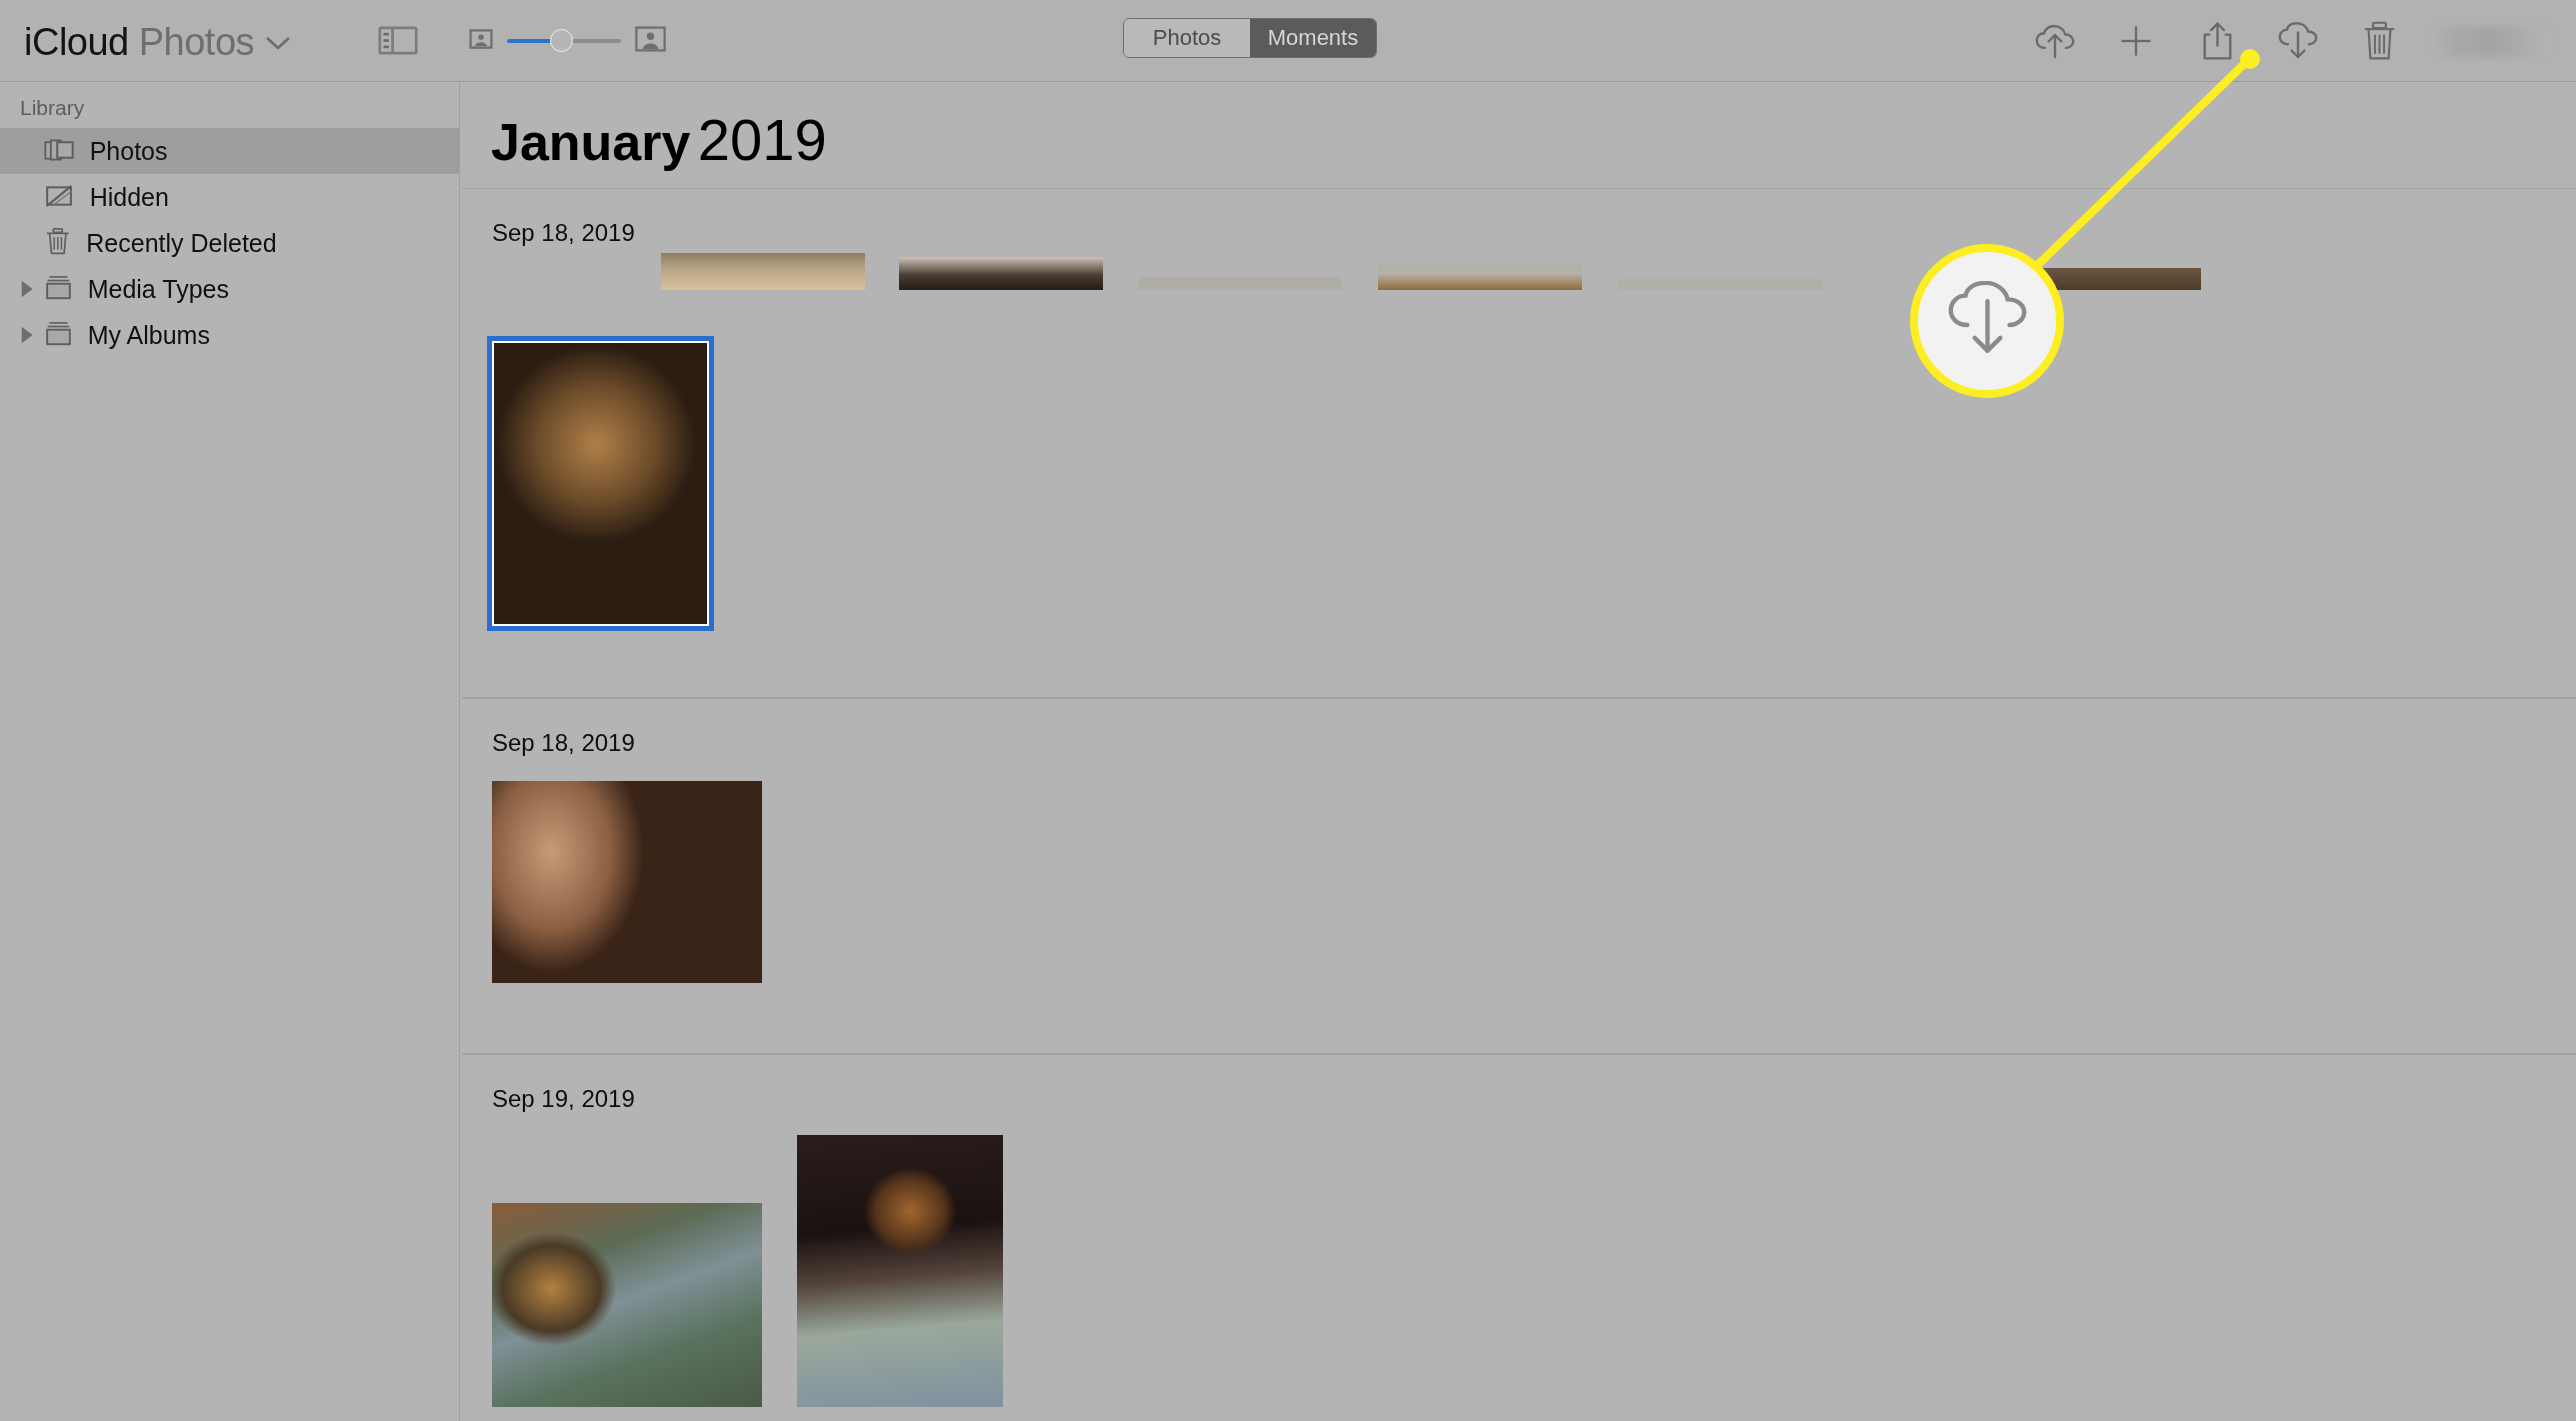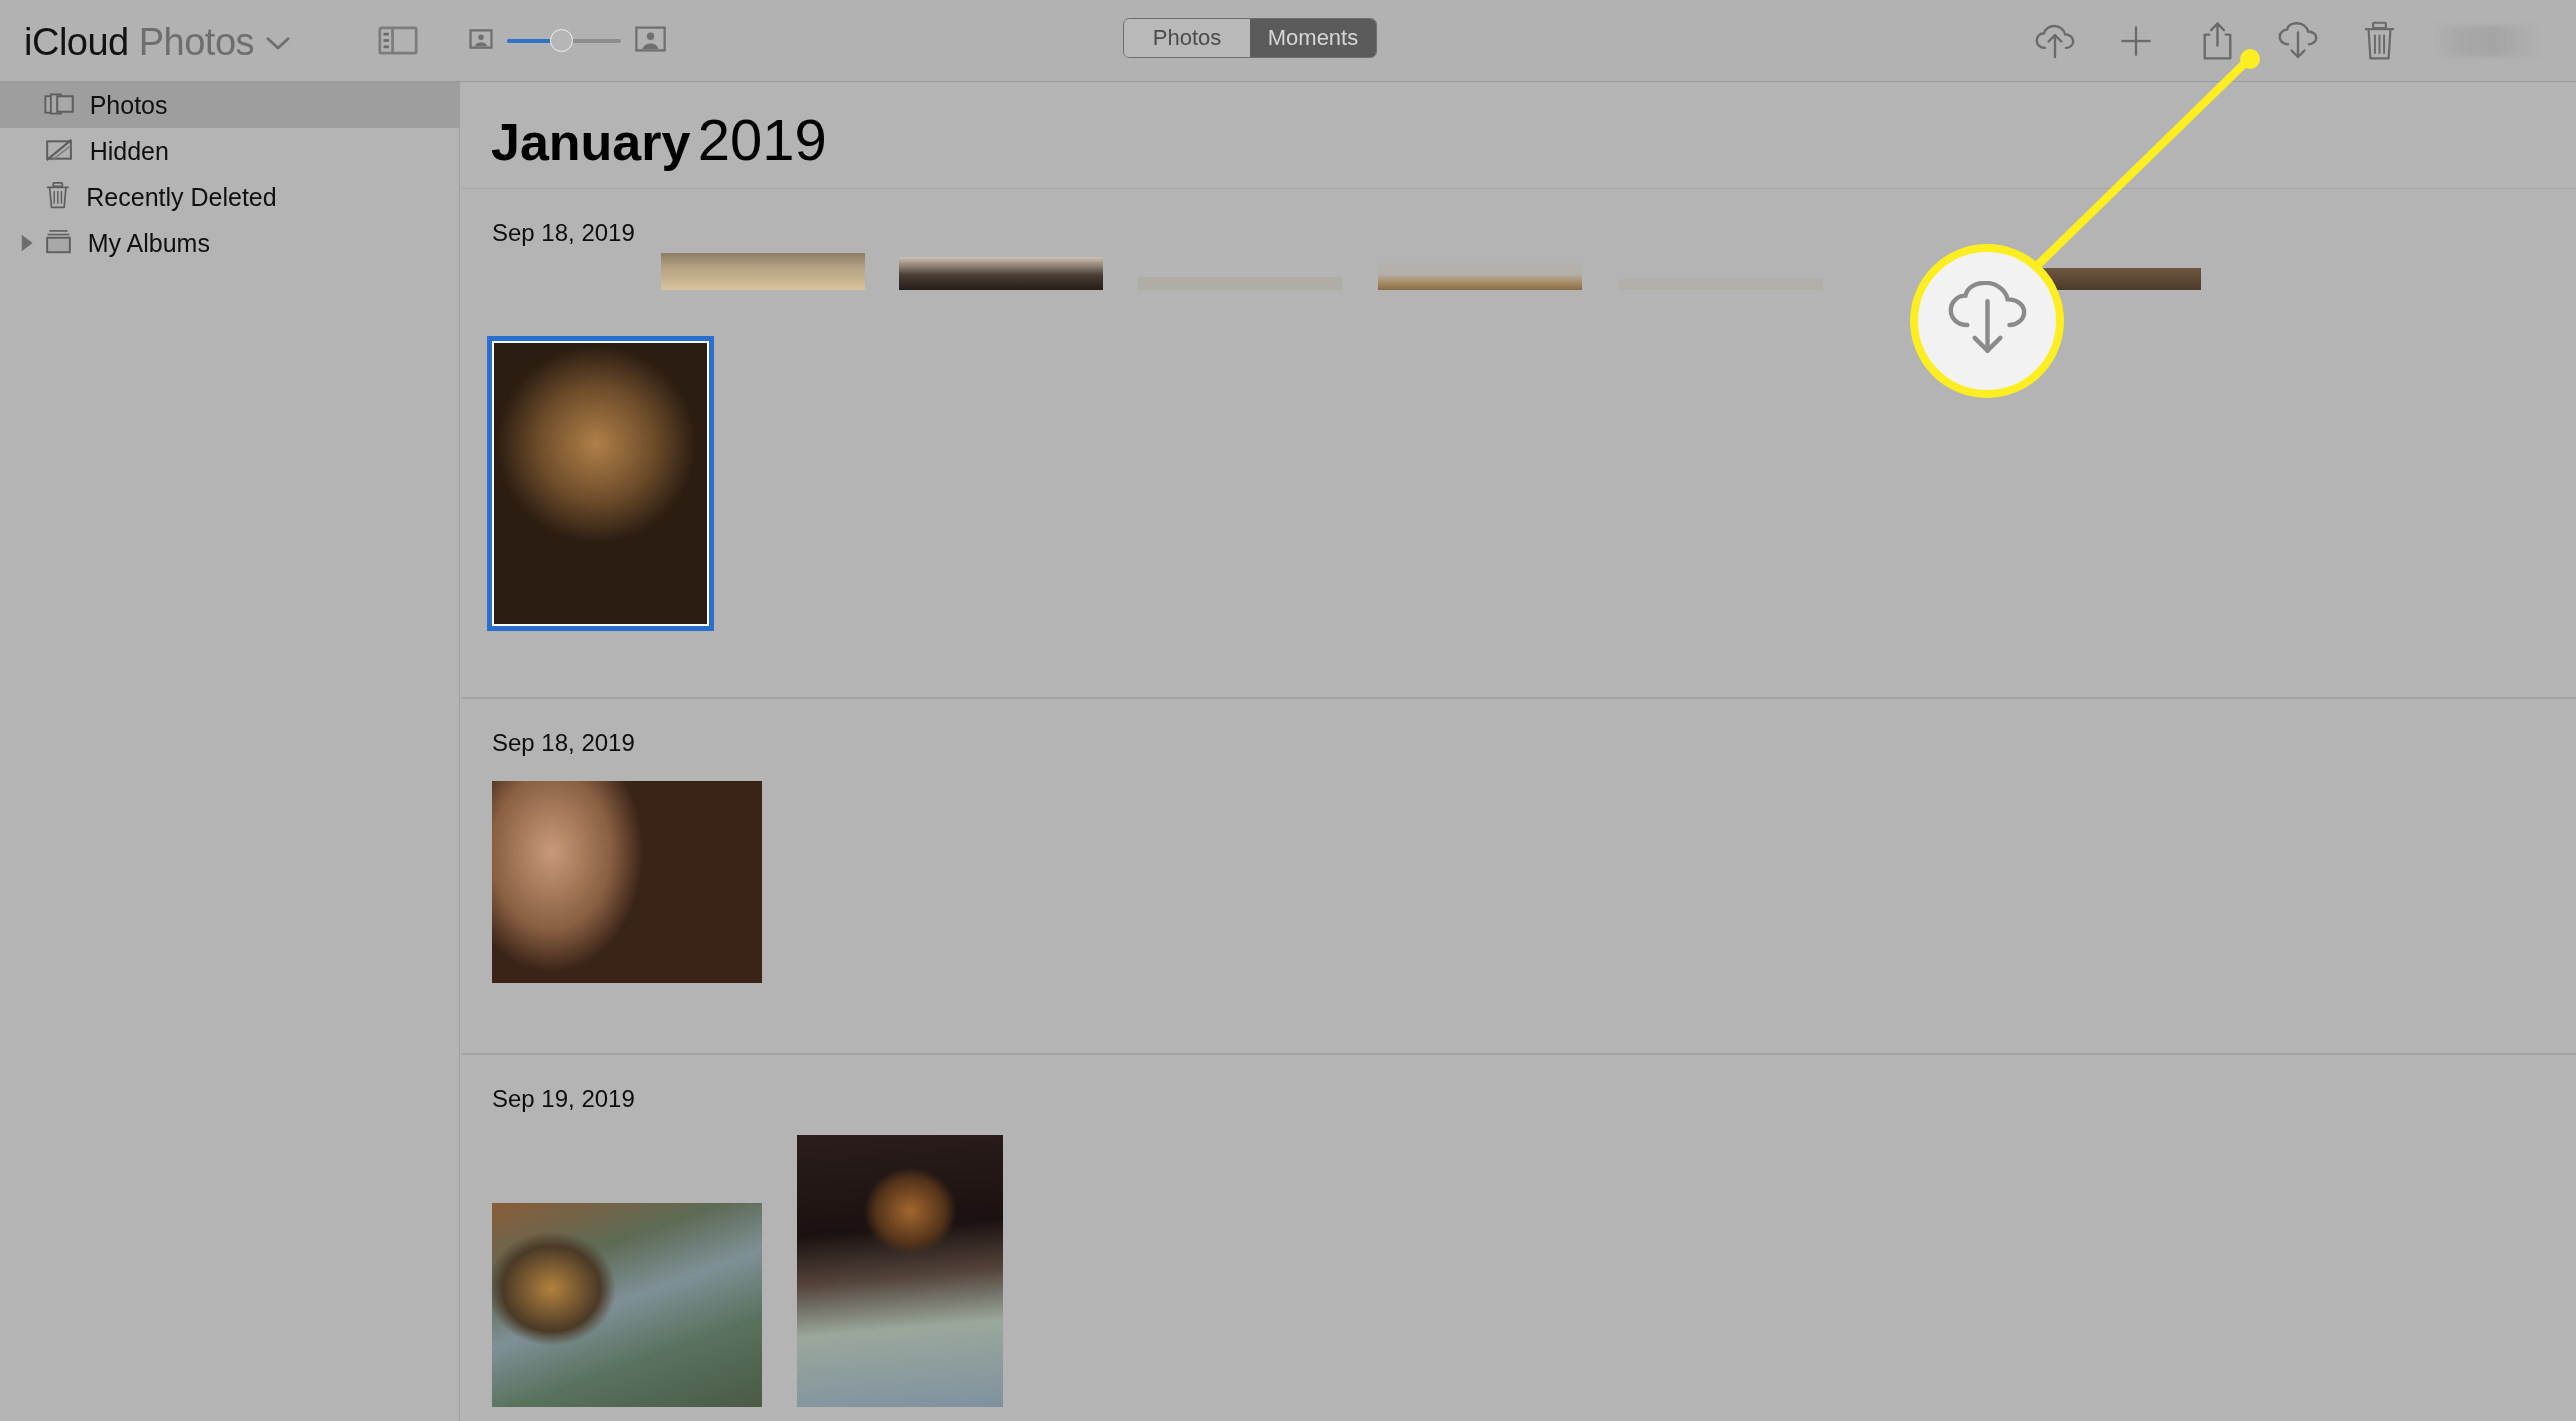--- a/index.html
+++ b/index.html
@@ -213,20 +213,21 @@
           <line x1="20" y1="16" x2="20" y2="37" stroke="#6a6a6a" stroke-width="2.2"></line>
           <line x1="25" y1="16" x2="25" y2="37" stroke="#6a6a6a" stroke-width="2.2"></line>
         </svg>
       </div>
       <div class="search-blur" placeholder=""></div>
     </div>
   </div>
 
   <div class="sidebar">
 
+    <div class="side-header">Library</div>
 
     <div class="side-item selected">
       <span class="ico">
         <svg width="31" height="26" viewBox="0 0 34 28">
           <rect x="1.5" y="5.5" width="10" height="18" fill="#a8a8a8" stroke="#5e5e5e" stroke-width="2"></rect>
           <rect x="7.5" y="3.5" width="11" height="21" fill="#a8a8a8" stroke="#5e5e5e" stroke-width="2"></rect>
           <rect x="14.5" y="5.5" width="17" height="17" fill="#a8a8a8" stroke="#5e5e5e" stroke-width="2.2"></rect>
         </svg>
       </span>
       <span class="label">Photos</span>
@@ -251,20 +252,35 @@
           <path d="M6 7 L8 29 L22 29 L24 7" fill="none" stroke="#5e5e5e" stroke-width="1.9" stroke-linejoin="round"></path>
           <line x1="11" y1="11" x2="11" y2="25" stroke="#5e5e5e" stroke-width="1.6"></line>
           <line x1="15" y1="11" x2="15" y2="25" stroke="#5e5e5e" stroke-width="1.6"></line>
           <line x1="19" y1="11" x2="19" y2="25" stroke="#5e5e5e" stroke-width="1.6"></line>
         </svg>
       </span>
       <span class="label">Recently Deleted</span>
     </div>
 
 
+    <div class="side-item albums-row">
+      <span class="disclosure">
+        <svg width="18.4" height="20" viewBox="0 0 20 22">
+            <path d="M4 2 L16 11 L4 20 Z" fill="#6d6d6d"></path>
+          </svg>
+      </span>
+      <span class="ico">
+        <svg width="29" height="27.6" viewBox="0 0 32 30">
+          <line x1="6" y1="3" x2="26" y2="3" stroke="#5e5e5e" stroke-width="1.8"></line>
+          <line x1="4" y1="7" x2="28" y2="7" stroke="#5e5e5e" stroke-width="1.8"></line>
+          <rect x="3.5" y="10.5" width="25" height="16" fill="#a8a8a8" stroke="#5e5e5e" stroke-width="2.1"></rect>
+        </svg>
+      </span>
+      <span class="label">Media Types</span>
+    </div>
 
     <div class="side-item albums-row">
       <span class="disclosure">
         <svg width="18.4" height="20" viewBox="0 0 20 22">
             <path d="M4 2 L16 11 L4 20 Z" fill="#6d6d6d"></path>
           </svg>
       </span>
       <span class="ico">
         <svg width="29" height="27.6" viewBox="0 0 32 30">
           <line x1="6" y1="3" x2="26" y2="3" stroke="#5e5e5e" stroke-width="1.8"></line>

